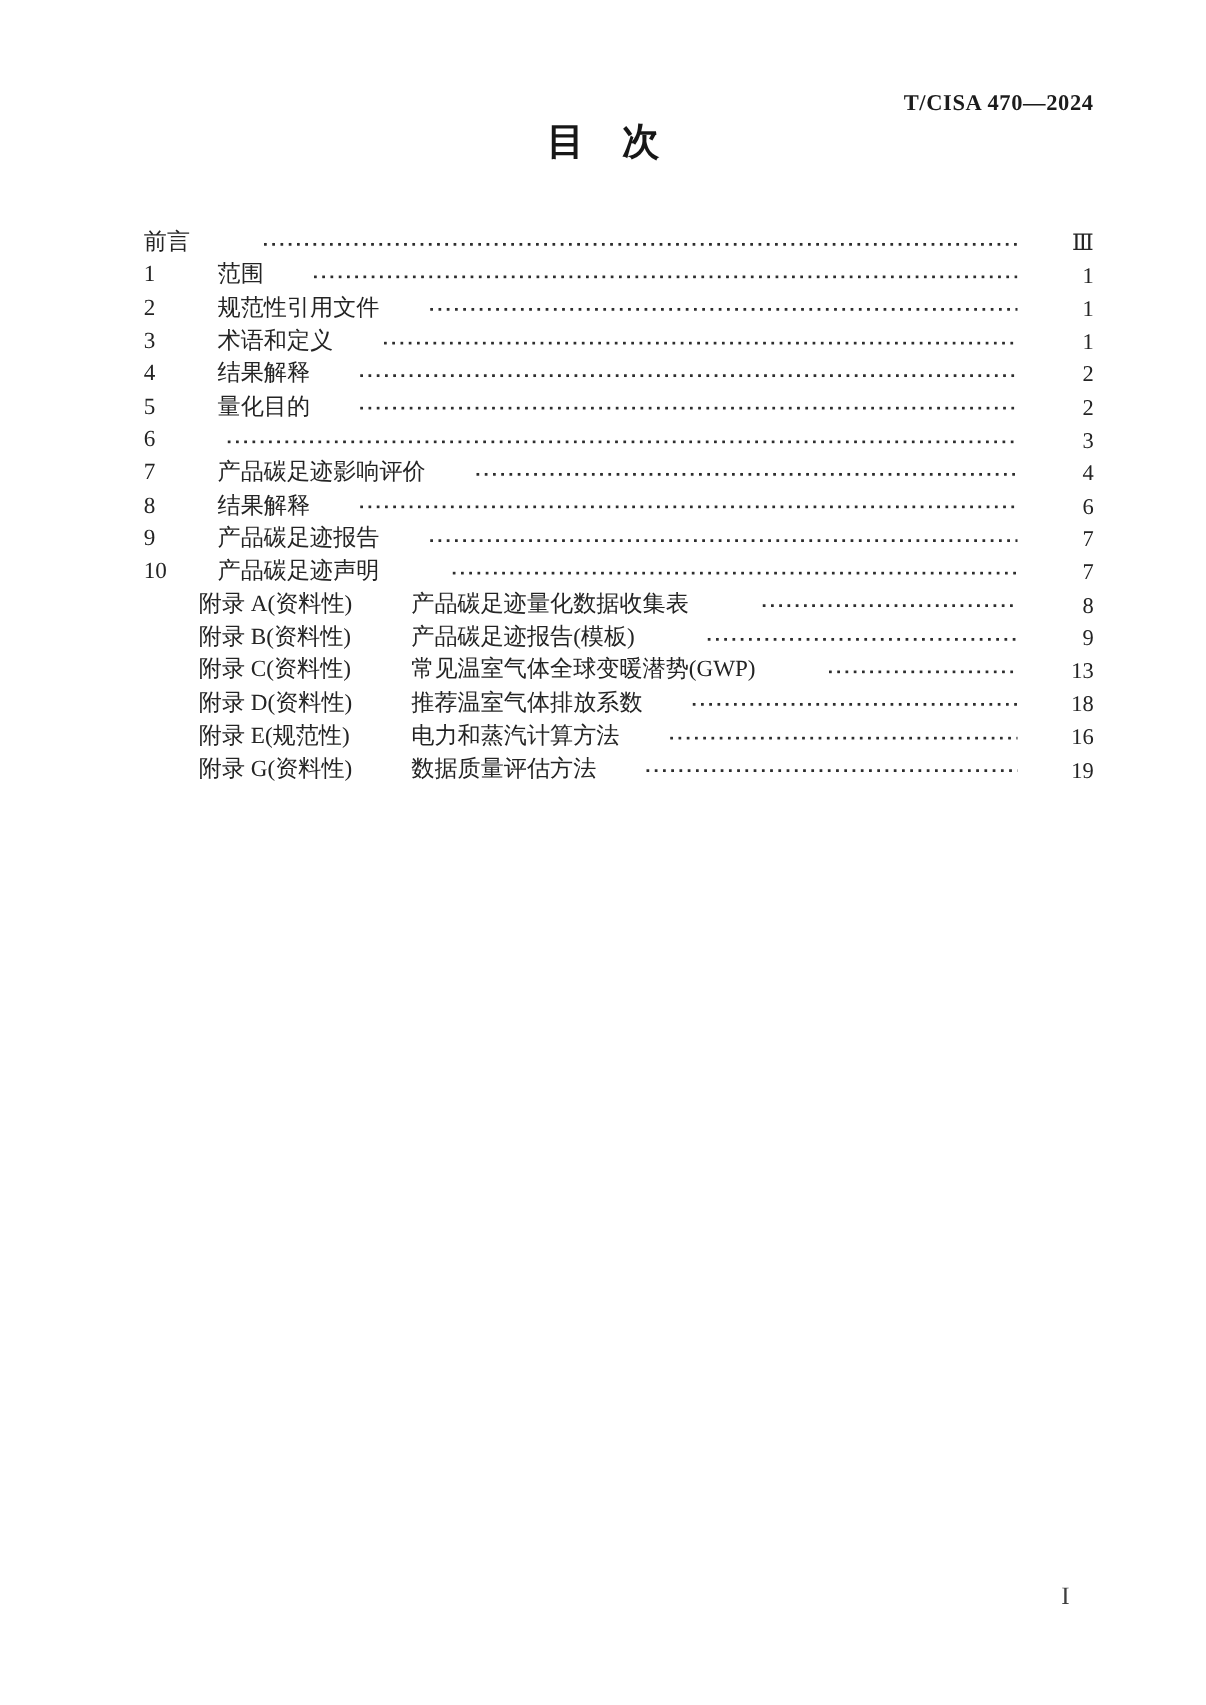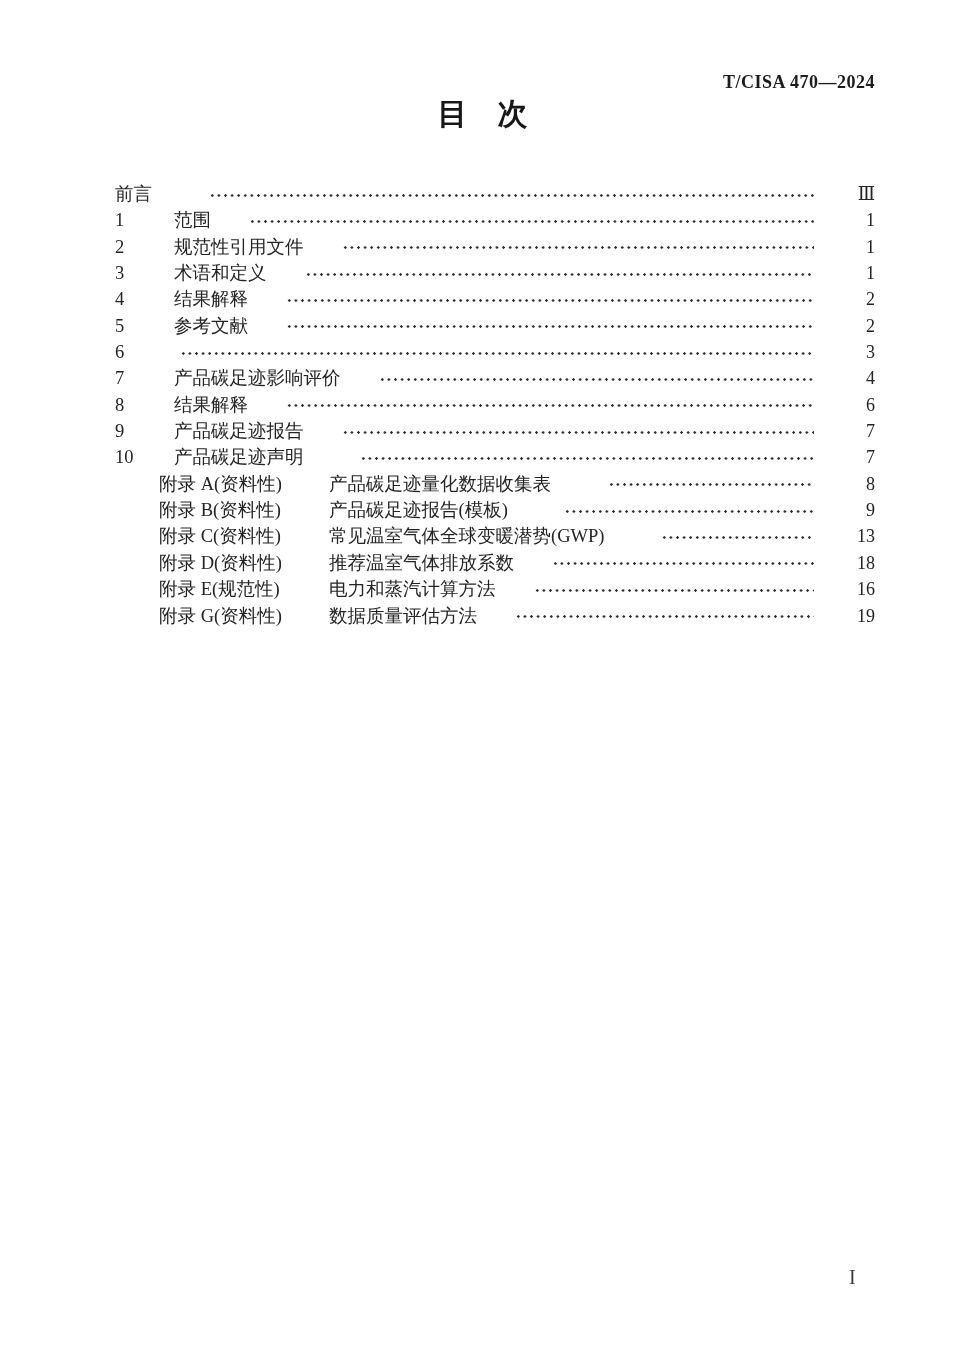--- a/index.html
+++ b/index.html
@@ -116,21 +116,21 @@
         <span class="toc-page">1</span>
       </div>
       <div class="toc-row">
         <span class="prefix-num">4</span>
         <span class="toc-label">结果解释</span>
         <span class="leader"></span>
         <span class="toc-page">2</span>
       </div>
       <div class="toc-row">
         <span class="prefix-num">5</span>
-        <span class="toc-label">参考文献</span>
+        <span class="toc-label">量化目的</span>
         <span class="leader"></span>
         <span class="toc-page">2</span>
       </div>
       <div class="toc-row">
         <span class="prefix-num">6</span>
         <span class="leader"></span>
         <span class="toc-page">3</span>
       </div>
       <div class="toc-row">
         <span class="prefix-num">7</span>

